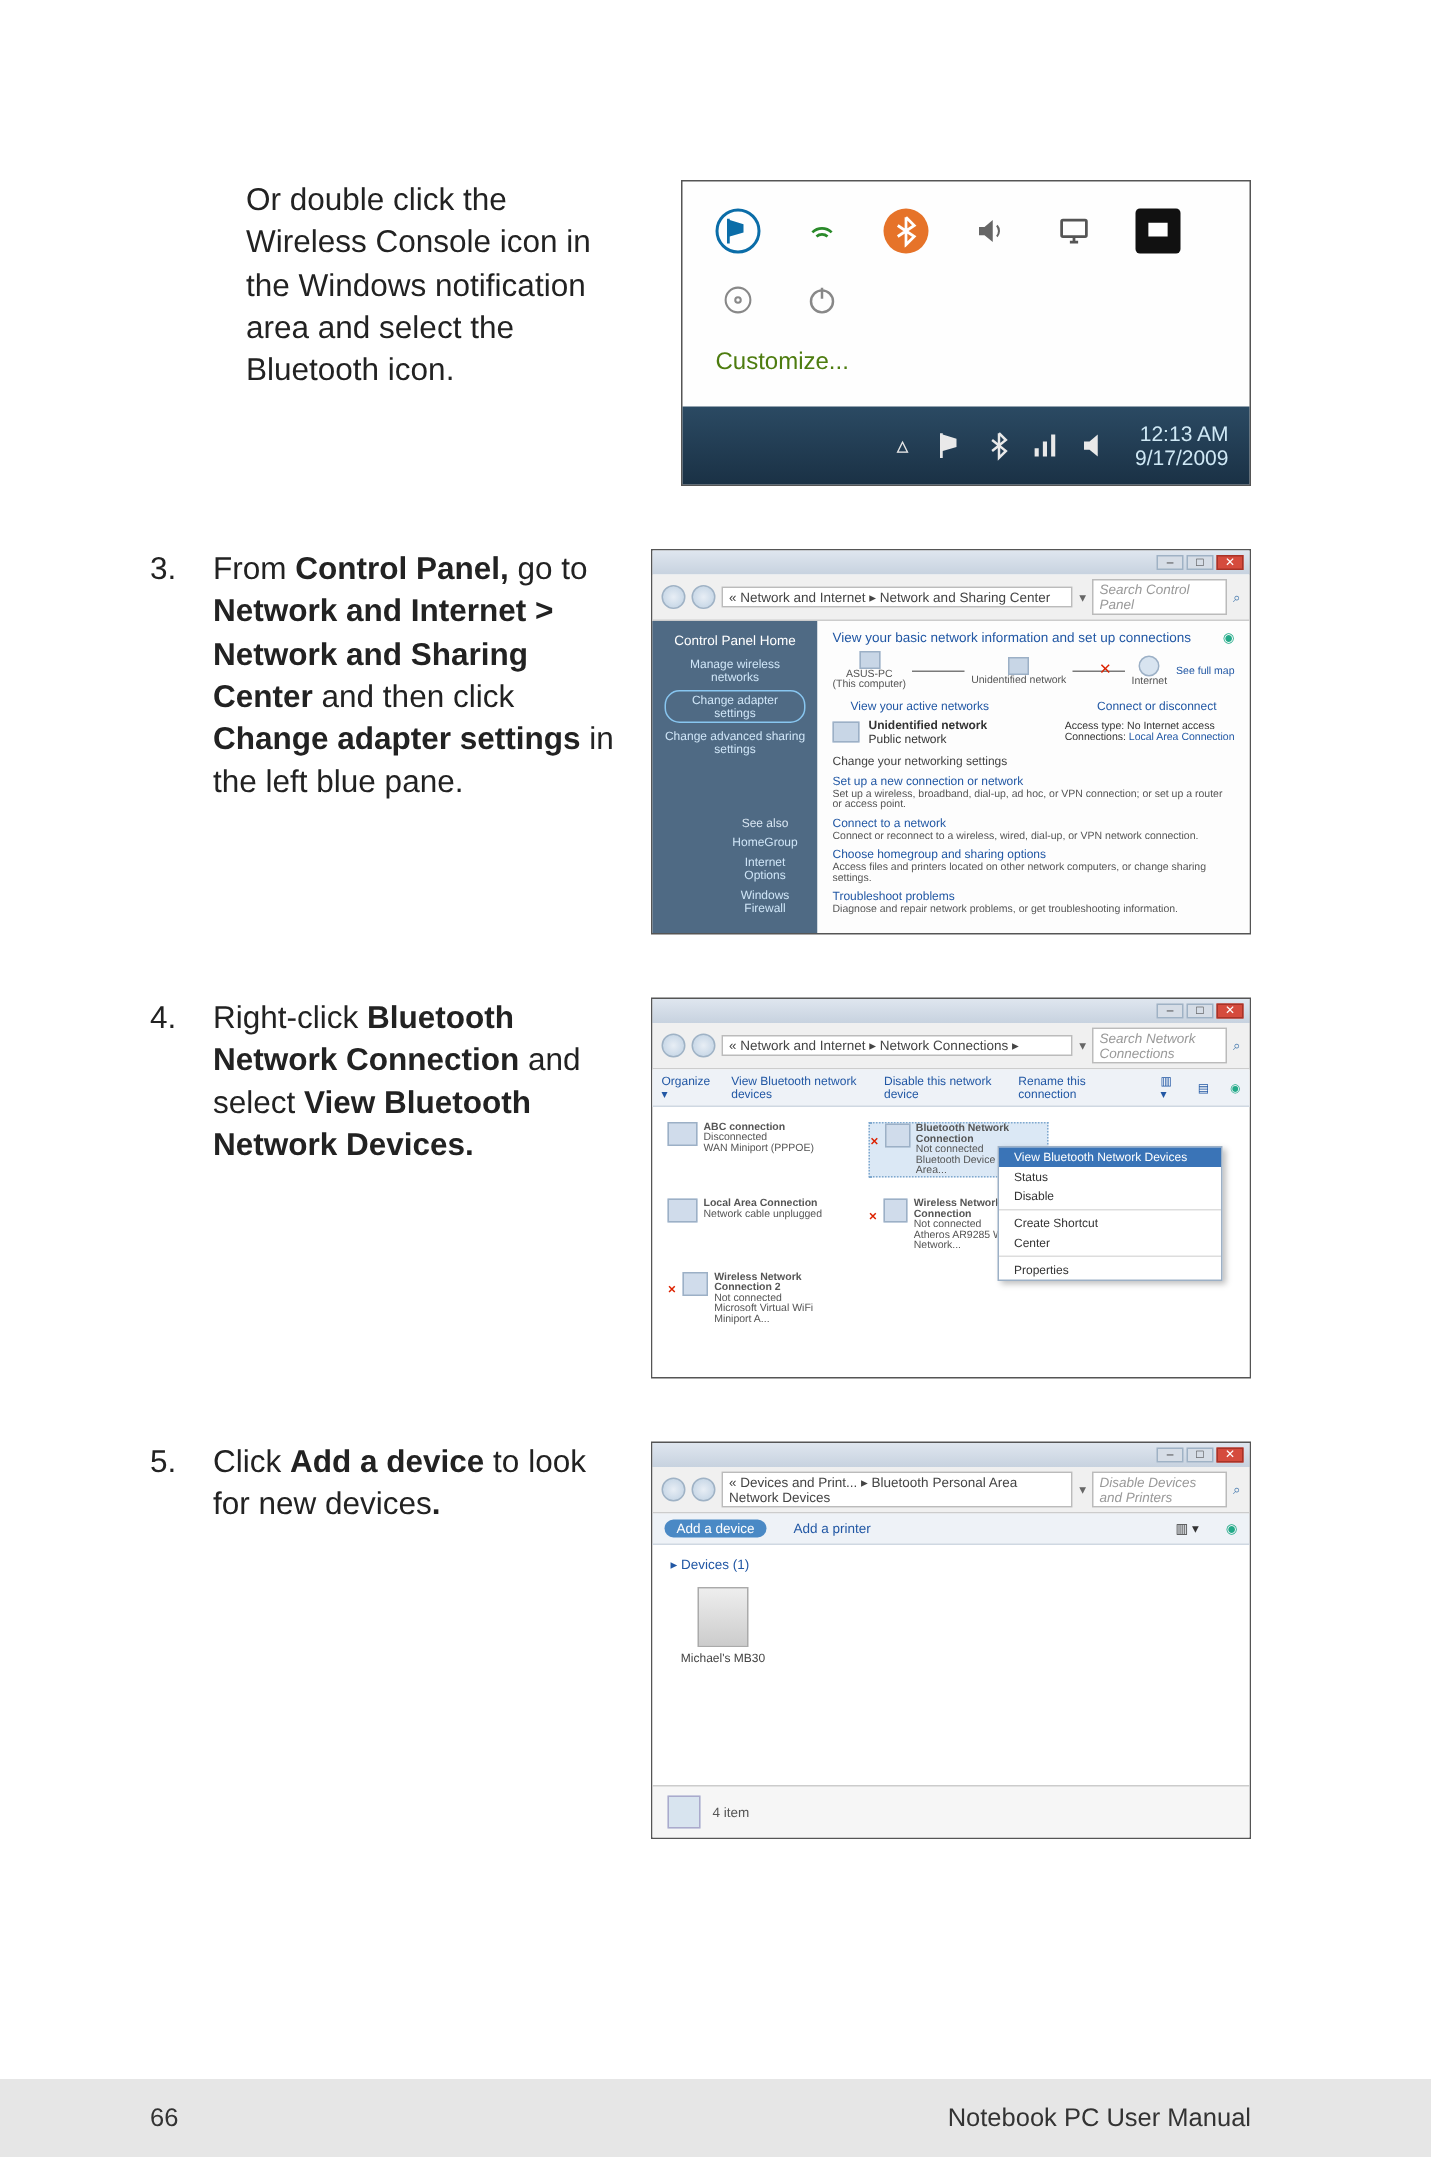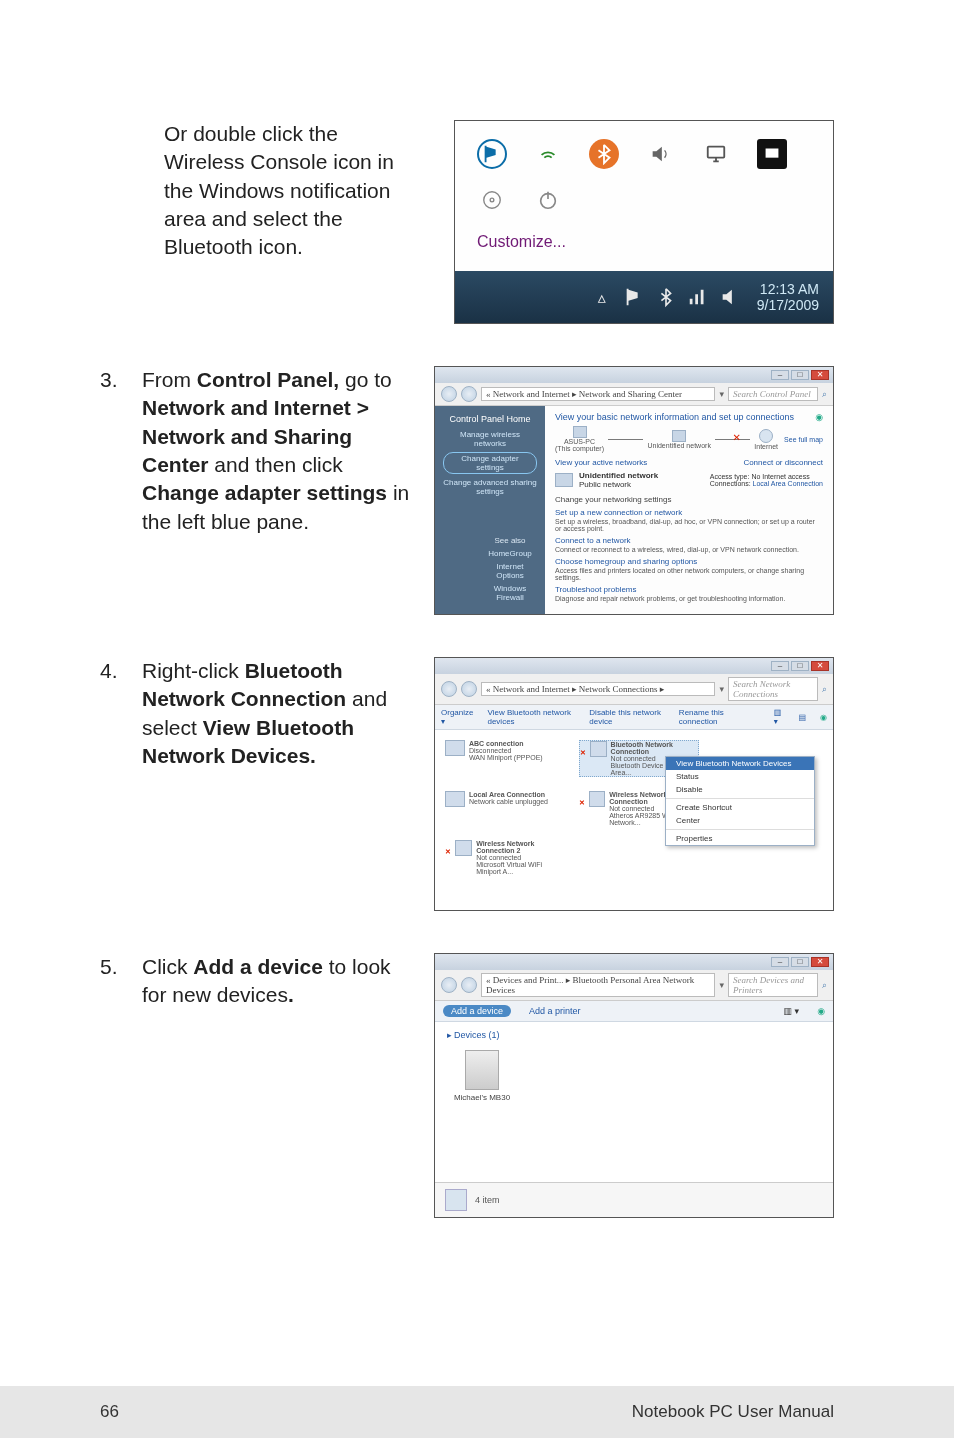--- a/index.html
+++ b/index.html
@@ -61,21 +61,21 @@
     }
     .tray-icon.circle {
       border-radius: 50%;
       border: 2px solid currentColor;
     }
     .tray-icon.flag { color: #0b6da8; }
     .tray-icon.green { color: #2a8a2a; }
     .tray-icon.orange { background: #e67329; color: #fff; border-radius: 50%; }
     .tray-icon svg { width: 22px; height: 22px; }
     .customize-link {
-      color: #701a75;
+      color: #4d7c0f;
       padding: 8px 22px 20px;
       font-size: 16px;
     }
     .taskbar {
       background: linear-gradient(#2b4a63, #1a3145);
       height: 52px;
       display: flex;
       align-items: center;
       justify-content: flex-end;
       padding: 0 14px;
@@ -92,40 +92,40 @@
     .vista-titlebar {
       background: linear-gradient(#dfe6ef, #c7d2df);
       height: 16px;
       display: flex; justify-content: flex-end; align-items: center; gap: 2px; padding-right: 4px;
     }
     .win-btn { width: 18px; height: 10px; background: #d6dde6; border: 1px solid #9fb2c5; font-size:8px; line-height:8px; text-align:center;}
     .win-btn.close { background: #d54b3d; color: #fff; border-color:#a83328;}
     .addr-bar {
       display: flex; align-items: center; gap: 4px;
       background: #f0f0f0; padding: 3px 6px; border-bottom: 1px solid #ccc;
-      font-size: 9px; color: #333; font-family: Liberation Serif, serif;
+      font-size: 9px; color: #333;
     }
     .nav-circle { width: 16px; height: 16px; border-radius: 50%; background: radial-gradient(#e8eef5,#bdd0e2); border:1px solid #9fb2c5; display:inline-block;}
     .addr-text { flex: 1; background: #fff; border: 1px solid #bbb; padding: 1px 4px; color: #444; }
     .search-box { width: 90px; background: #fff; border: 1px solid #bbb; padding: 1px 4px; color: #999; font-style: italic; }
     
     .nc-body { display: flex; }
     .nc-side {
       width: 110px; background: #4f6a84; color: #d9e6f2; padding: 8px 8px; font-size: 8px; text-align: center;
     }
     .nc-side .hdr { color: #fff; font-size: 9px; margin-bottom: 6px; }
     .nc-side a { color: #cfe5f7; display: block; margin: 4px 0; }
     .nc-side a.hl { border: 1px solid #88c6f0; border-radius: 10px; padding: 1px 4px; }
     .nc-main { flex: 1; background: #fdfdfd; padding: 6px 10px; }
     .nc-top-line { color: #2157a4; font-size: 9px; margin-bottom: 4px; display:flex; justify-content:space-between;}
     .nc-map { display:flex; align-items:center; justify-content:space-around; margin: 4px 0 6px; }
     .nc-map .node { display:flex; flex-direction:column; align-items:center; font-size:7px; color:#555; }
     .nc-map .line { flex:1; border-top: 1px solid #7a7a7a; margin: 0 4px; position:relative; }
     .nc-map .line.err::after { content:"✕"; color:#d20; position:absolute; left:50%; top:-8px; font-size:10px; }
-    .nc-sub { color:#2157a4; font-size:8px; display:flex; justify-content:space-between; margin: 2px 0;}
+    .nc-sub { color:#2157a4; font-size:8px; display:flex; justify-content:space-between; margin: 2px 12px;}
     .nc-net { display:flex; gap:6px; align-items:center; font-size:8px; margin:4px 0;}
     .nc-net .ico { width:18px; height:14px; background:#c8d6e6; border:1px solid #9cb0c6;}
     .nc-section-h { color:#444; font-size:8px; margin: 6px 0 2px; }
     .nc-link { color:#2157a4; font-size:8px; display:block; margin-top:4px;}
     .nc-link .desc { color:#555; font-size:7px; display:block; margin-top:1px;}
     .nc-side .seealso { margin-top: 40px; margin-left: 40px; }
     
     .ncwin-body { background:#fff; }
     .ncwin-toolbar { background:#eef2f7; border-bottom:1px solid #cfd8e2; padding:3px 6px; font-size:8px; color:#2157a4; display:flex; gap:14px; align-items:center;}
     .ncwin-toolbar .spacer{flex:1;}
@@ -418,21 +418,21 @@
         <div class="vista-titlebar">
           <div class="win-btn">–</div>
           <div class="win-btn">□</div>
           <div class="win-btn close">✕</div>
         </div>
         <div class="addr-bar">
           <span class="nav-circle"></span>
           <span class="nav-circle"></span>
           <span class="addr-text">« Devices and Print... ▸ Bluetooth Personal Area Network Devices</span>
           <span style="color:#666">▾</span>
-          <span class="search-box">Search Devices and Printers</span>
+          <span class="search-box">Disable Devices and Printers</span>
           <span style="color:#4b7db0">⌕</span>
         </div>
         <div class="dev-toolbar">
           <span class="addd">Add a device</span>
           <span style="color:#2157a4">Add a printer</span>
           <span class="spacer"></span>
           <span>▥ ▾</span>
           <span style="color:#2a8">◉</span>
         </div>
         <div class="dev-body">

